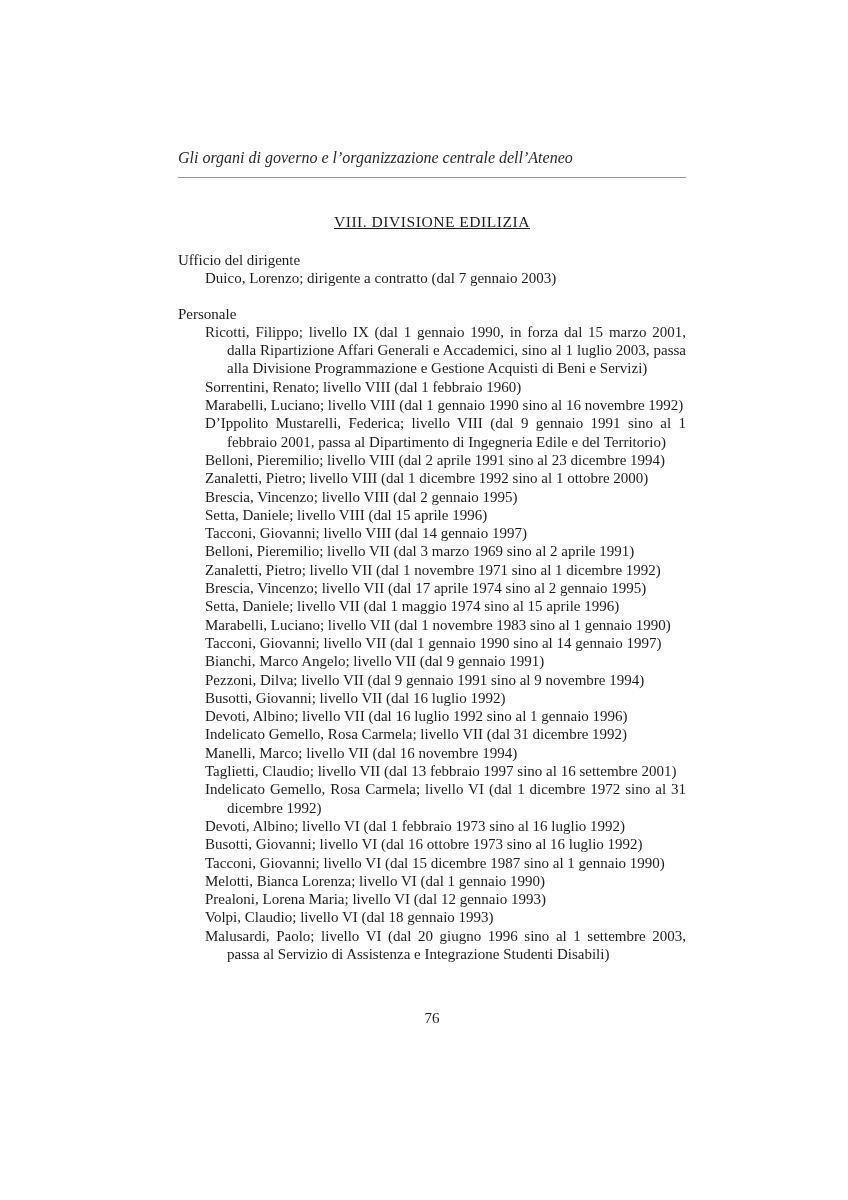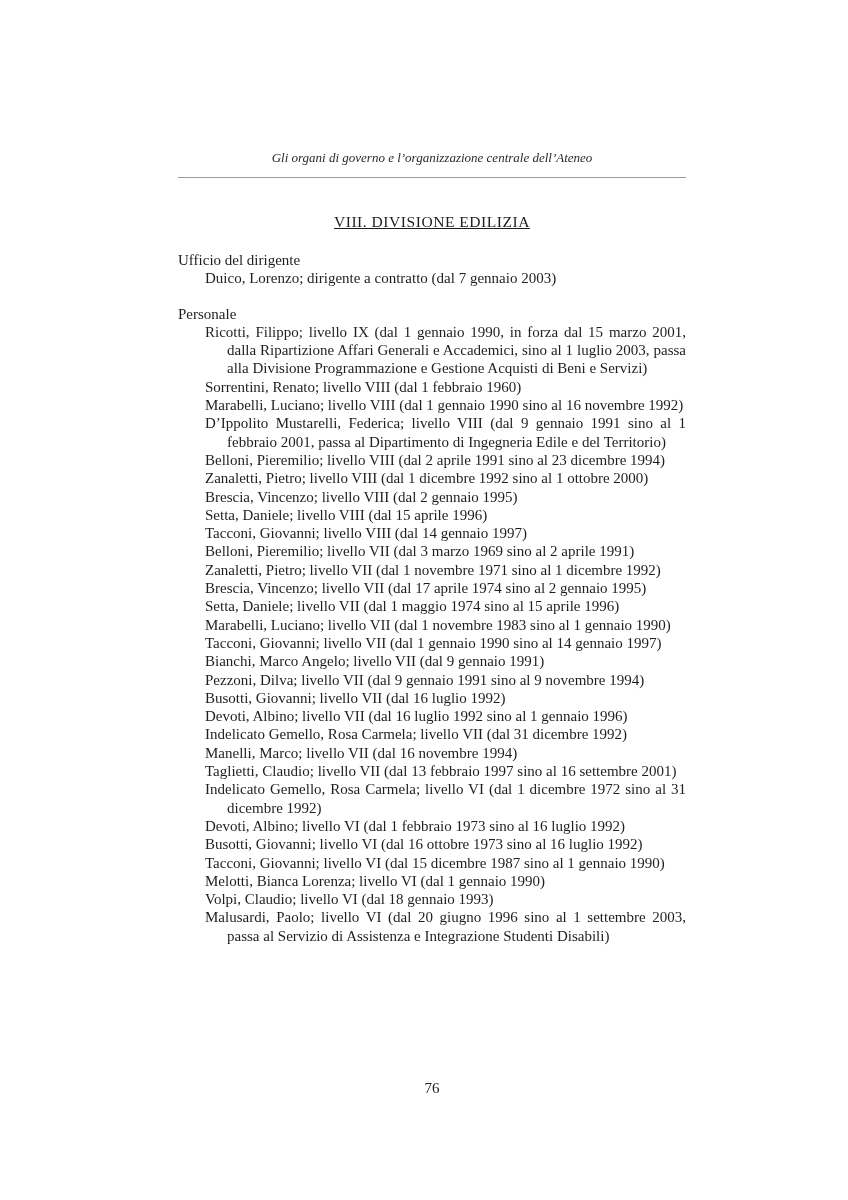--- a/index.html
+++ b/index.html
@@ -13,23 +13,23 @@
     font-family: "Liberation Serif", serif;
     color: #1e1e1e;
   }
   .content {
     position: absolute;
     left: 178px;
     top: 149px;
     width: 508px;
   }
   .running-header {
-    text-align: center;
+    text-align: left;
     font-style: italic;
-    font-size: 13px;
+    font-size: 16px;
     line-height: 17px;
     color: #2a2a2a;
     padding-bottom: 11px;
     border-bottom: 1px solid #9a9a9a;
   }
   .title {
     margin-top: 34px;
     text-align: center;
     font-size: 15.6px;
     font-weight: normal;
@@ -52,21 +52,21 @@
   }
   .entry {
     padding-left: 22px;
     text-indent: -22px;
     text-align: justify;
     margin-left: 27px;
   }
   .page-number {
     position: absolute;
     left: 178px;
-    top: 1080px;
+    top: 1010px;
     width: 508px;
     text-align: center;
     font-size: 15px;
     color: #1e1e1e;
   }
 </style>
 </head>
 <body>
 
 <div class="page">
@@ -105,20 +105,21 @@
         <div class="entry">Busotti, Giovanni; livello VII (dal 16 luglio 1992)</div>
         <div class="entry">Devoti, Albino; livello VII (dal 16 luglio 1992 sino al 1 gennaio 1996)</div>
         <div class="entry">Indelicato Gemello, Rosa Carmela; livello VII (dal 31 dicembre 1992)</div>
         <div class="entry">Manelli, Marco; livello VII (dal 16 novembre 1994)</div>
         <div class="entry">Taglietti, Claudio; livello VII (dal 13 febbraio 1997 sino al 16 settembre 2001)</div>
         <div class="entry">Indelicato Gemello, Rosa Carmela; livello VI (dal 1 dicembre 1972 sino al 31 dicembre 1992)</div>
         <div class="entry">Devoti, Albino; livello VI (dal 1 febbraio 1973 sino al 16 luglio 1992)</div>
         <div class="entry">Busotti, Giovanni; livello VI (dal 16 ottobre 1973 sino al 16 luglio 1992)</div>
         <div class="entry">Tacconi, Giovanni; livello VI (dal 15 dicembre 1987 sino al 1 gennaio 1990)</div>
         <div class="entry">Melotti, Bianca Lorenza; livello VI (dal 1 gennaio 1990)</div>
+        <div class="entry">Prealoni, Lorena Maria; livello VI (dal 12 gennaio 1993)</div>
         <div class="entry">Volpi, Claudio; livello VI (dal 18 gennaio 1993)</div>
         <div class="entry">Malusardi, Paolo; livello VI (dal 20 giugno 1996 sino al 1 settembre 2003, passa al Servizio di Assistenza e Integrazione Studenti Disabili)</div>
       </div>
 
   </div>
 
   <div class="page-number">76</div>
 </div>
 
 </body></html>

